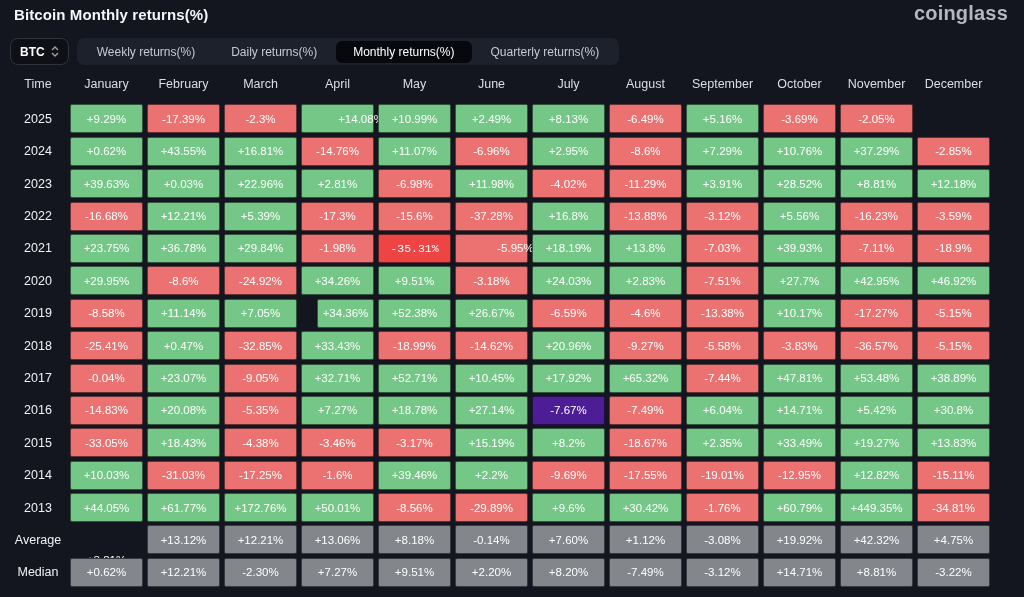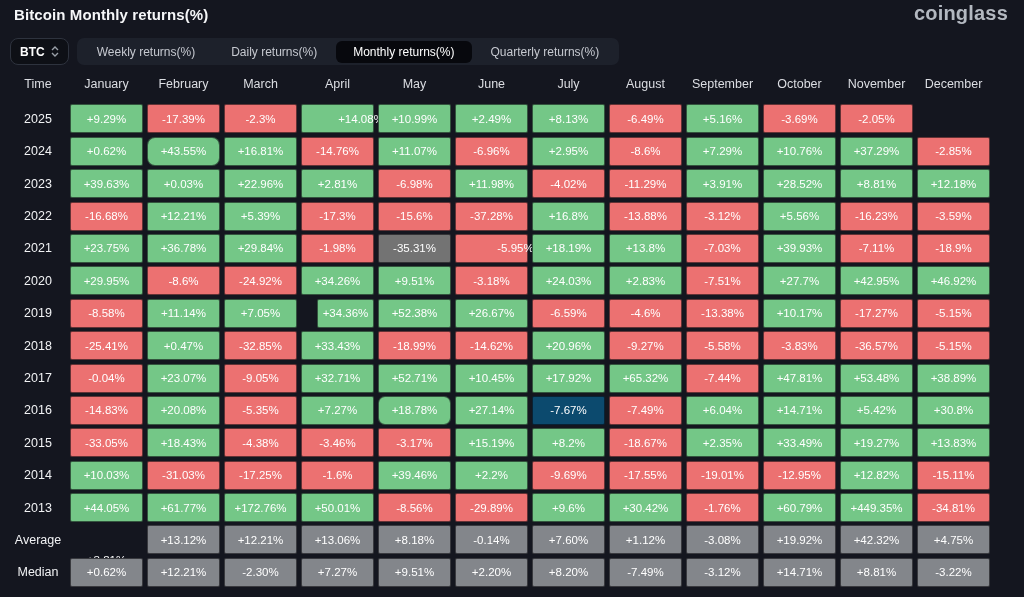--- a/index.html
+++ b/index.html
@@ -121,21 +121,21 @@
       <div class="cell" style="background: rgb(116, 199, 135);">+10.99%</div>
       <div class="cell" style="background: rgb(116, 199, 135);">+2.49%</div>
       <div class="cell" style="background: rgb(116, 199, 135);">+8.13%</div>
       <div class="cell" style="background: rgb(236, 113, 113);">-6.49%</div>
       <div class="cell" style="background: rgb(116, 199, 135);">+5.16%</div>
       <div class="cell" style="background: rgb(236, 113, 113);">-3.69%</div>
       <div class="cell" style="background: rgb(236, 113, 113);">-2.05%</div>
       <div class="cell empty"></div>
       <div class="row-label">2024</div>
       <div class="cell" style="background: rgb(116, 199, 135);">+0.62%</div>
-      <div class="cell" style="background: rgb(116, 199, 135); border-radius: 8px;">+43.55%</div>
+      <div class="cell" style="background: rgb(116, 199, 135);">+43.55%</div>
       <div class="cell" style="background: rgb(116, 199, 135);">+16.81%</div>
       <div class="cell" style="background: rgb(236, 113, 113);">-14.76%</div>
       <div class="cell" style="background: rgb(116, 199, 135);">+11.07%</div>
       <div class="cell" style="background: rgb(236, 113, 113);">-6.96%</div>
       <div class="cell" style="background: rgb(116, 199, 135);">+2.95%</div>
       <div class="cell" style="background: rgb(236, 113, 113);">-8.6%</div>
       <div class="cell" style="background: rgb(116, 199, 135);">+7.29%</div>
       <div class="cell" style="background: rgb(116, 199, 135);">+10.76%</div>
       <div class="cell" style="background: rgb(116, 199, 135);">+37.29%</div>
       <div class="cell" style="background: rgb(236, 113, 113);">-2.85%</div>
@@ -163,21 +163,21 @@
       <div class="cell" style="background: rgb(236, 113, 113);">-13.88%</div>
       <div class="cell" style="background: rgb(236, 113, 113);">-3.12%</div>
       <div class="cell" style="background: rgb(116, 199, 135);">+5.56%</div>
       <div class="cell" style="background: rgb(236, 113, 113);">-16.23%</div>
       <div class="cell" style="background: rgb(236, 113, 113);">-3.59%</div>
       <div class="row-label">2021</div>
       <div class="cell" style="background: rgb(116, 199, 135);">+23.75%</div>
       <div class="cell" style="background: rgb(116, 199, 135);">+36.78%</div>
       <div class="cell" style="background: rgb(116, 199, 135);">+29.84%</div>
       <div class="cell" style="background: rgb(236, 113, 113);">-1.98%</div>
-      <div class="cell" style="background: #737373;">-35.31%</div>
+      <div class="cell" style="background: #ef4444; font-family: Liberation Mono, monospace;">-35.31%</div>
       <div class="cell" style="background: rgb(236, 113, 113); padding-left: 48px;">-5.95%</div>
       <div class="cell" style="background: rgb(116, 199, 135);">+18.19%</div>
       <div class="cell" style="background: rgb(116, 199, 135);">+13.8%</div>
       <div class="cell" style="background: rgb(236, 113, 113);">-7.03%</div>
       <div class="cell" style="background: rgb(116, 199, 135);">+39.93%</div>
       <div class="cell" style="background: rgb(236, 113, 113);">-7.11%</div>
       <div class="cell" style="background: rgb(236, 113, 113);">-18.9%</div>
       <div class="row-label">2020</div>
       <div class="cell" style="background: rgb(116, 199, 135);">+29.95%</div>
       <div class="cell" style="background: rgb(236, 113, 113);">-8.6%</div>
@@ -228,23 +228,23 @@
       <div class="cell" style="background: rgb(116, 199, 135);">+65.32%</div>
       <div class="cell" style="background: rgb(236, 113, 113);">-7.44%</div>
       <div class="cell" style="background: rgb(116, 199, 135);">+47.81%</div>
       <div class="cell" style="background: rgb(116, 199, 135);">+53.48%</div>
       <div class="cell" style="background: rgb(116, 199, 135);">+38.89%</div>
       <div class="row-label">2016</div>
       <div class="cell" style="background: rgb(236, 113, 113);">-14.83%</div>
       <div class="cell" style="background: rgb(116, 199, 135);">+20.08%</div>
       <div class="cell" style="background: rgb(236, 113, 113);">-5.35%</div>
       <div class="cell" style="background: rgb(116, 199, 135);">+7.27%</div>
-      <div class="cell" style="background: rgb(116, 199, 135); border-radius: 7px;">+18.78%</div>
+      <div class="cell" style="background: rgb(116, 199, 135);">+18.78%</div>
       <div class="cell" style="background: rgb(116, 199, 135);">+27.14%</div>
-      <div class="cell" style="background: #0c4a6e;">-7.67%</div>
+      <div class="cell" style="background: #4c1d95;">-7.67%</div>
       <div class="cell" style="background: rgb(236, 113, 113);">-7.49%</div>
       <div class="cell" style="background: rgb(116, 199, 135);">+6.04%</div>
       <div class="cell" style="background: rgb(116, 199, 135);">+14.71%</div>
       <div class="cell" style="background: rgb(116, 199, 135);">+5.42%</div>
       <div class="cell" style="background: rgb(116, 199, 135);">+30.8%</div>
       <div class="row-label">2015</div>
       <div class="cell" style="background: rgb(236, 113, 113);">-33.05%</div>
       <div class="cell" style="background: rgb(116, 199, 135);">+18.43%</div>
       <div class="cell" style="background: rgb(236, 113, 113);">-4.38%</div>
       <div class="cell" style="background: rgb(236, 113, 113);">-3.46%</div>

